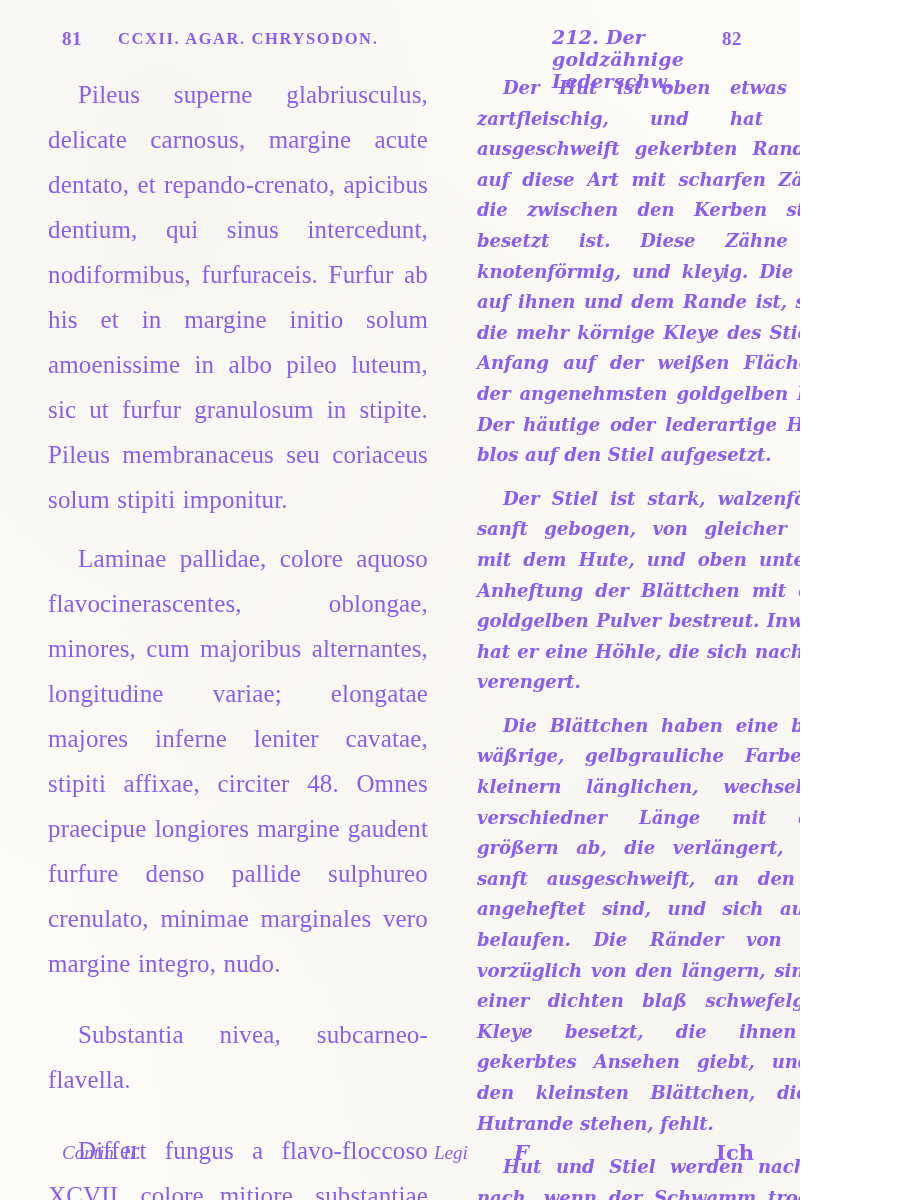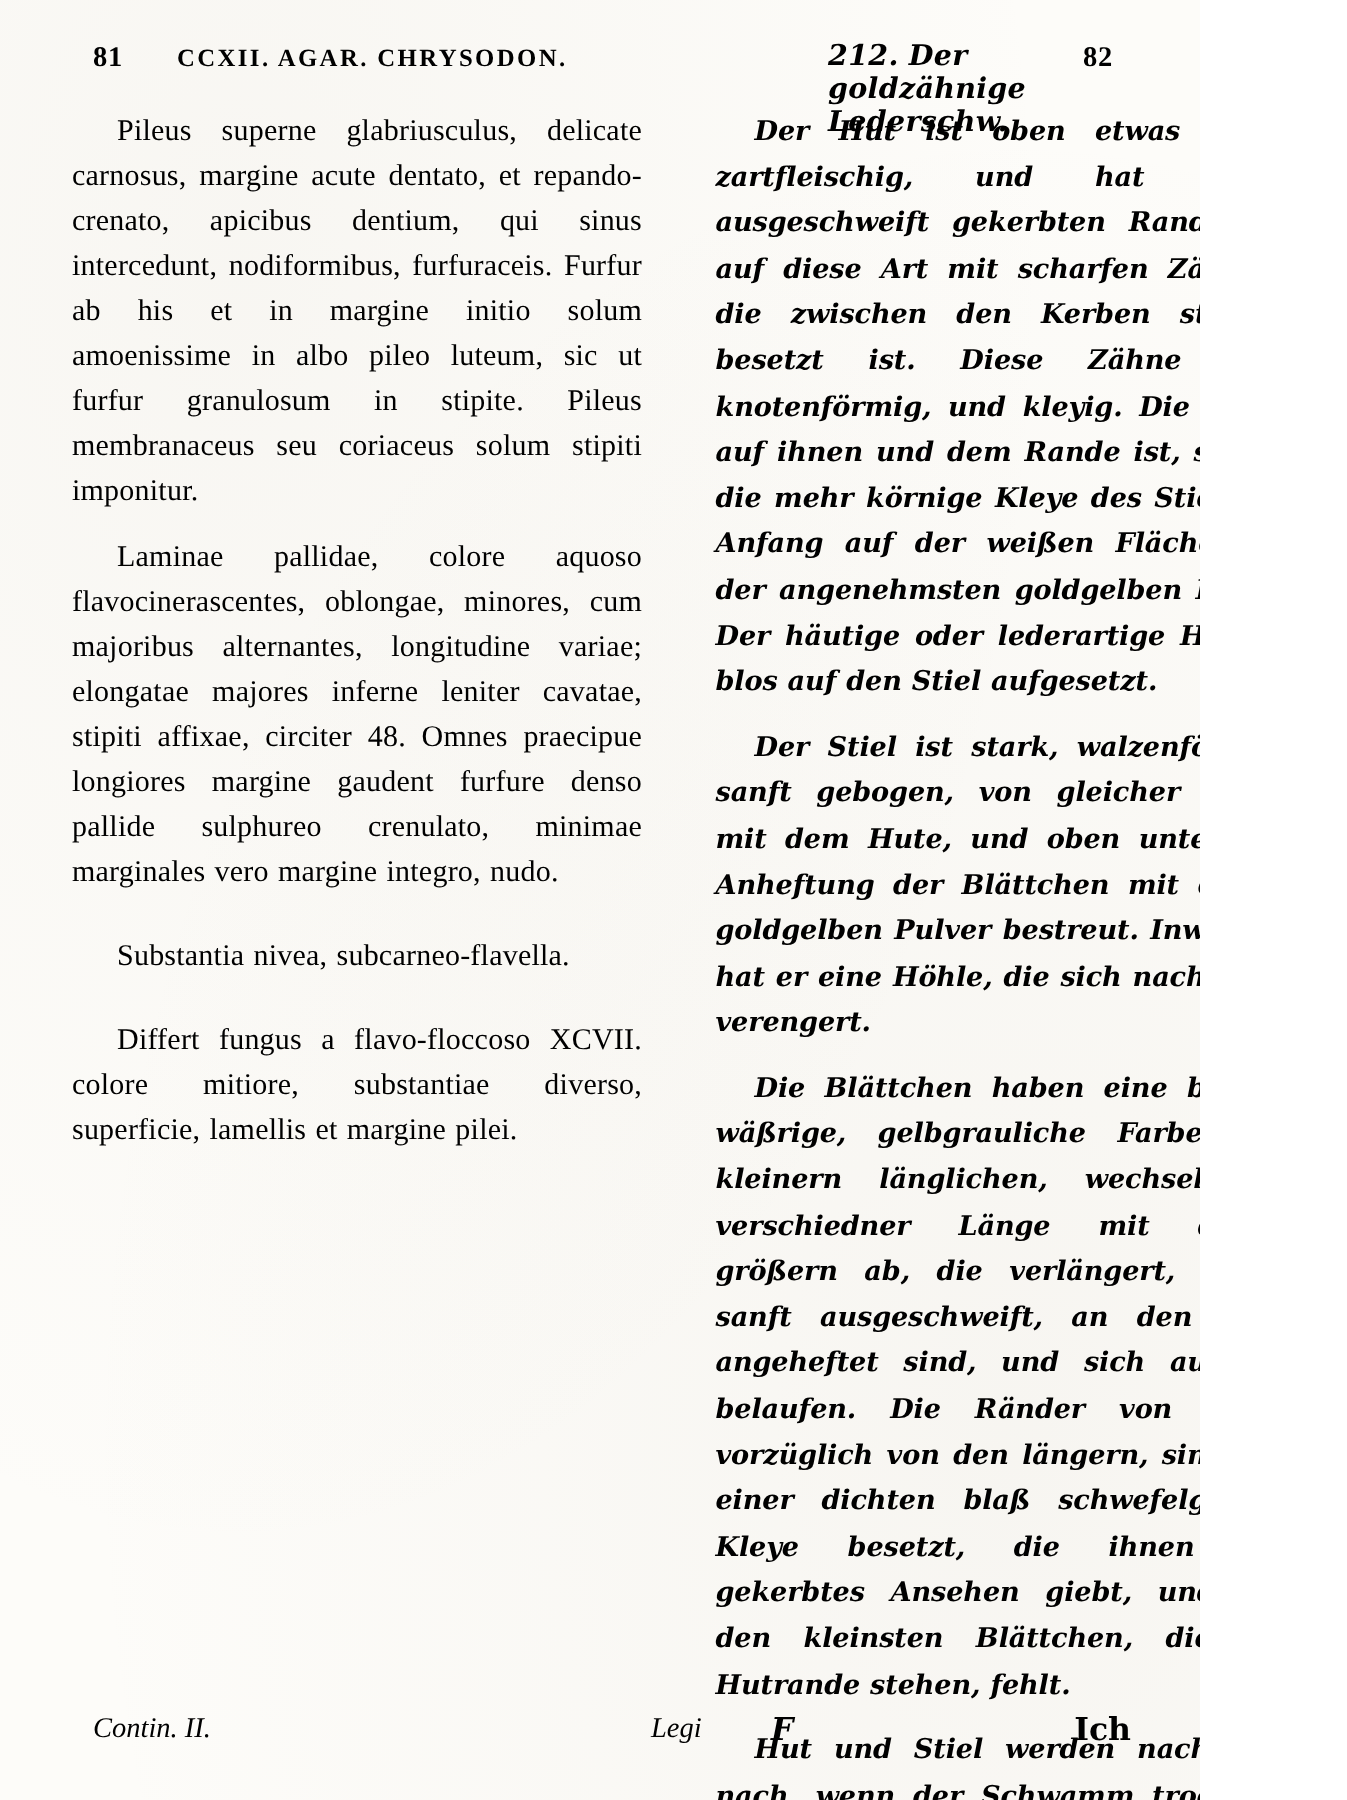--- a/index.html
+++ b/index.html
@@ -7,21 +7,21 @@
     padding: 0;
     background: #ffffff;
   }
   #page {
     position: relative;
     width: 800px;
     height: 1200px;
     background: #fdfcf9;
     overflow: hidden;
     font-family: "Liberation Serif", serif;
-    color: #000000;
+    color: #8b5cf6;
   }
   
   #page::before {
     content: "";
     position: absolute;
     inset: 0;
     background:
       radial-gradient(ellipse at 20% 15%, rgba(180,170,150,0.07), rgba(255,255,255,0) 60%),
       radial-gradient(ellipse at 85% 80%, rgba(175,165,145,0.08), rgba(255,255,255,0) 65%);
     pointer-events: none;
@@ -75,22 +75,22 @@
     top: 72px;
     width: 380px;
   }
   .col-left  { left: 48px;  }
   .col-right { left: 476px; width: 385px; }
 
   .col-left p {
     margin: 0 0 0 0;
     text-align: justify;
     text-indent: 30px;
-    font-size: 20px;
-    line-height: 30px;
+    font-size: 25px;
+    line-height: 45px;
     letter-spacing: 0.15px;
     word-spacing: 1px;
     -webkit-hyphens: manual;
     hyphens: manual;
   }
   .col-left p + p { margin-top: 14px; }
 
   .col-right p {
     margin: 1px;
     text-align: justify;

